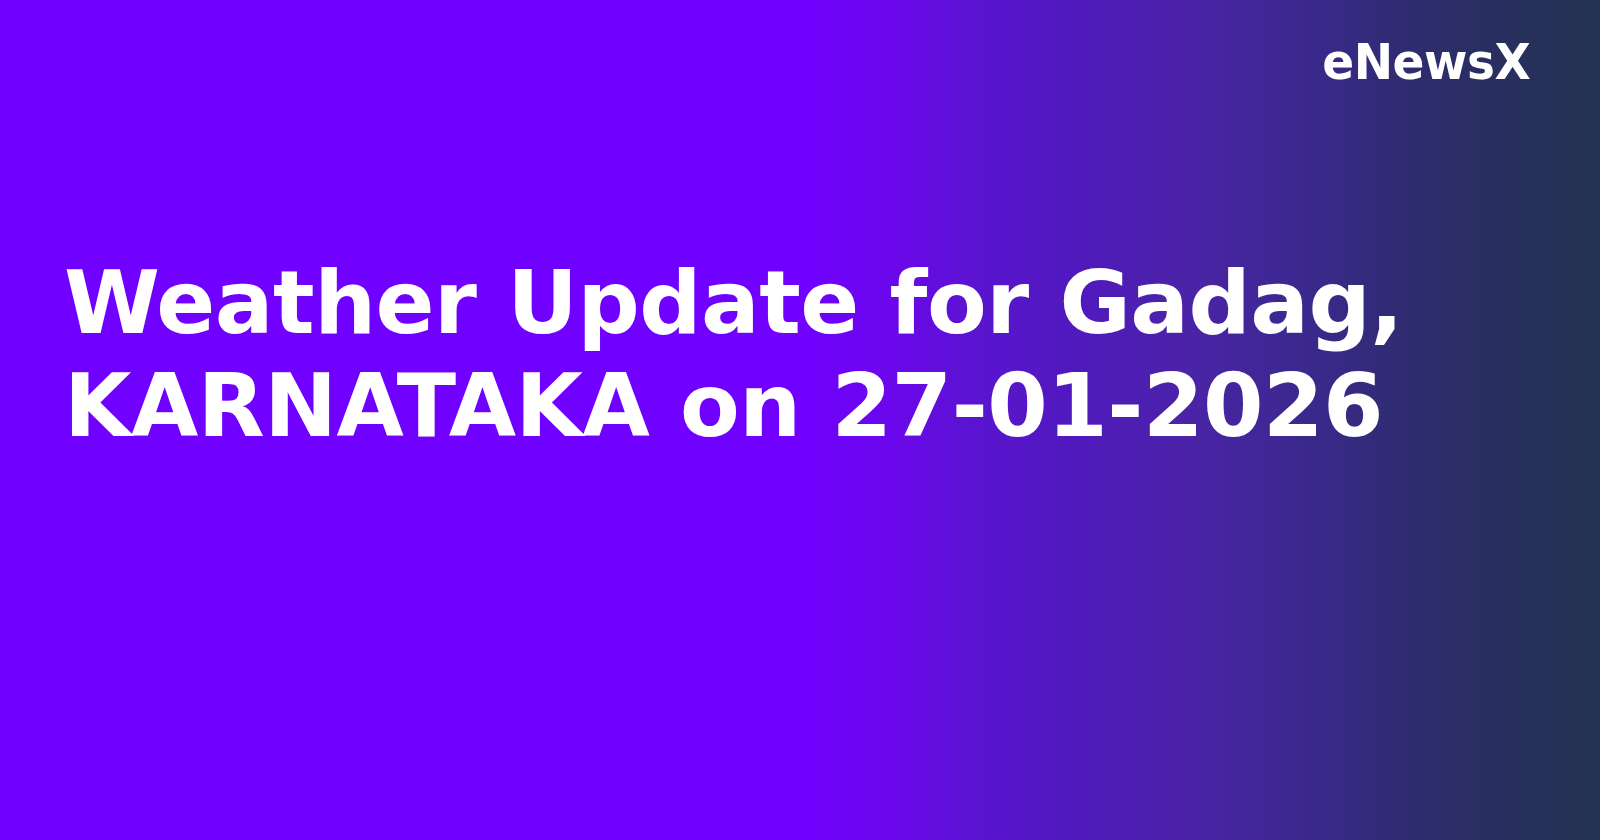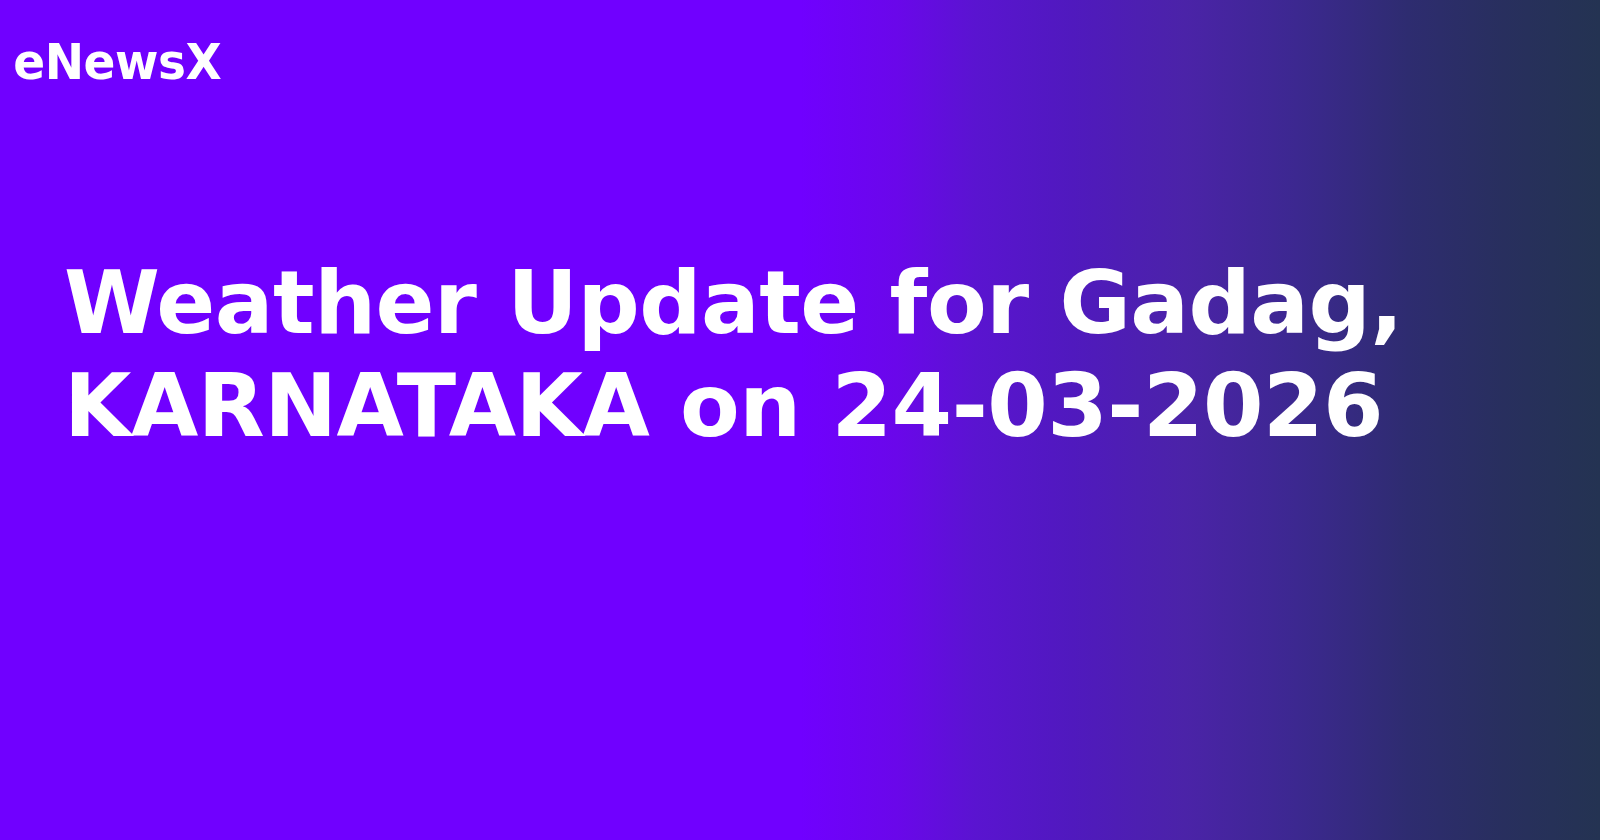--- a/index.html
+++ b/index.html
@@ -39,21 +39,21 @@
 
   
   .brand-bar {
     position: absolute;
     top: 0;
     left: 0;
     width: 100%;
     height: 124px;
     display: flex;
     align-items: center;
-    justify-content: flex-start;
+    justify-content: flex-end;
     padding-right: 70px;
   }
 
   .brand-logo {
     display: block;
     color: #FFFFFF;
     font-family: "DejaVu Sans", "Liberation Sans", sans-serif;
     font-size: 50px;
     font-weight: 700;
     letter-spacing: -0.5px;
@@ -87,16 +87,16 @@
 </head>
 <body>
 
 <div class="hero-card">
 
   <header class="brand-bar">
     <span class="brand-logo">eNewsX</span>
   </header>
 
   <div class="headline-block">
-    <h1 class="headline">Weather Update for Gadag, KARNATAKA on 24-03-2026</h1>
+    <h1 class="headline">Weather Update for Gadag, KARNATAKA on 27-01-2026</h1>
   </div>
 
 </div>
 
 </body></html>

